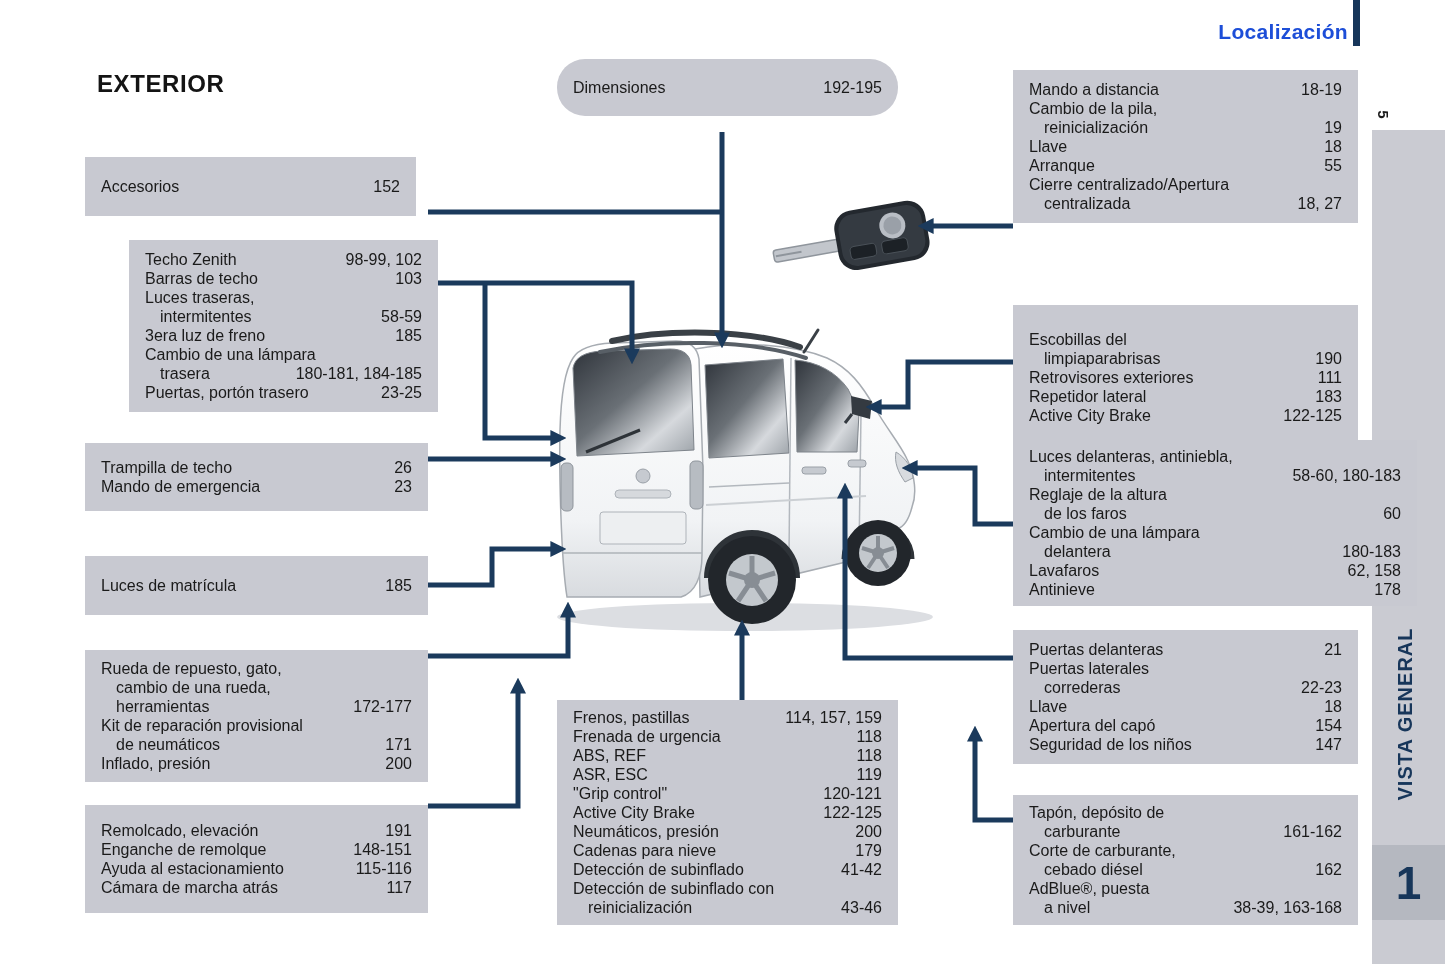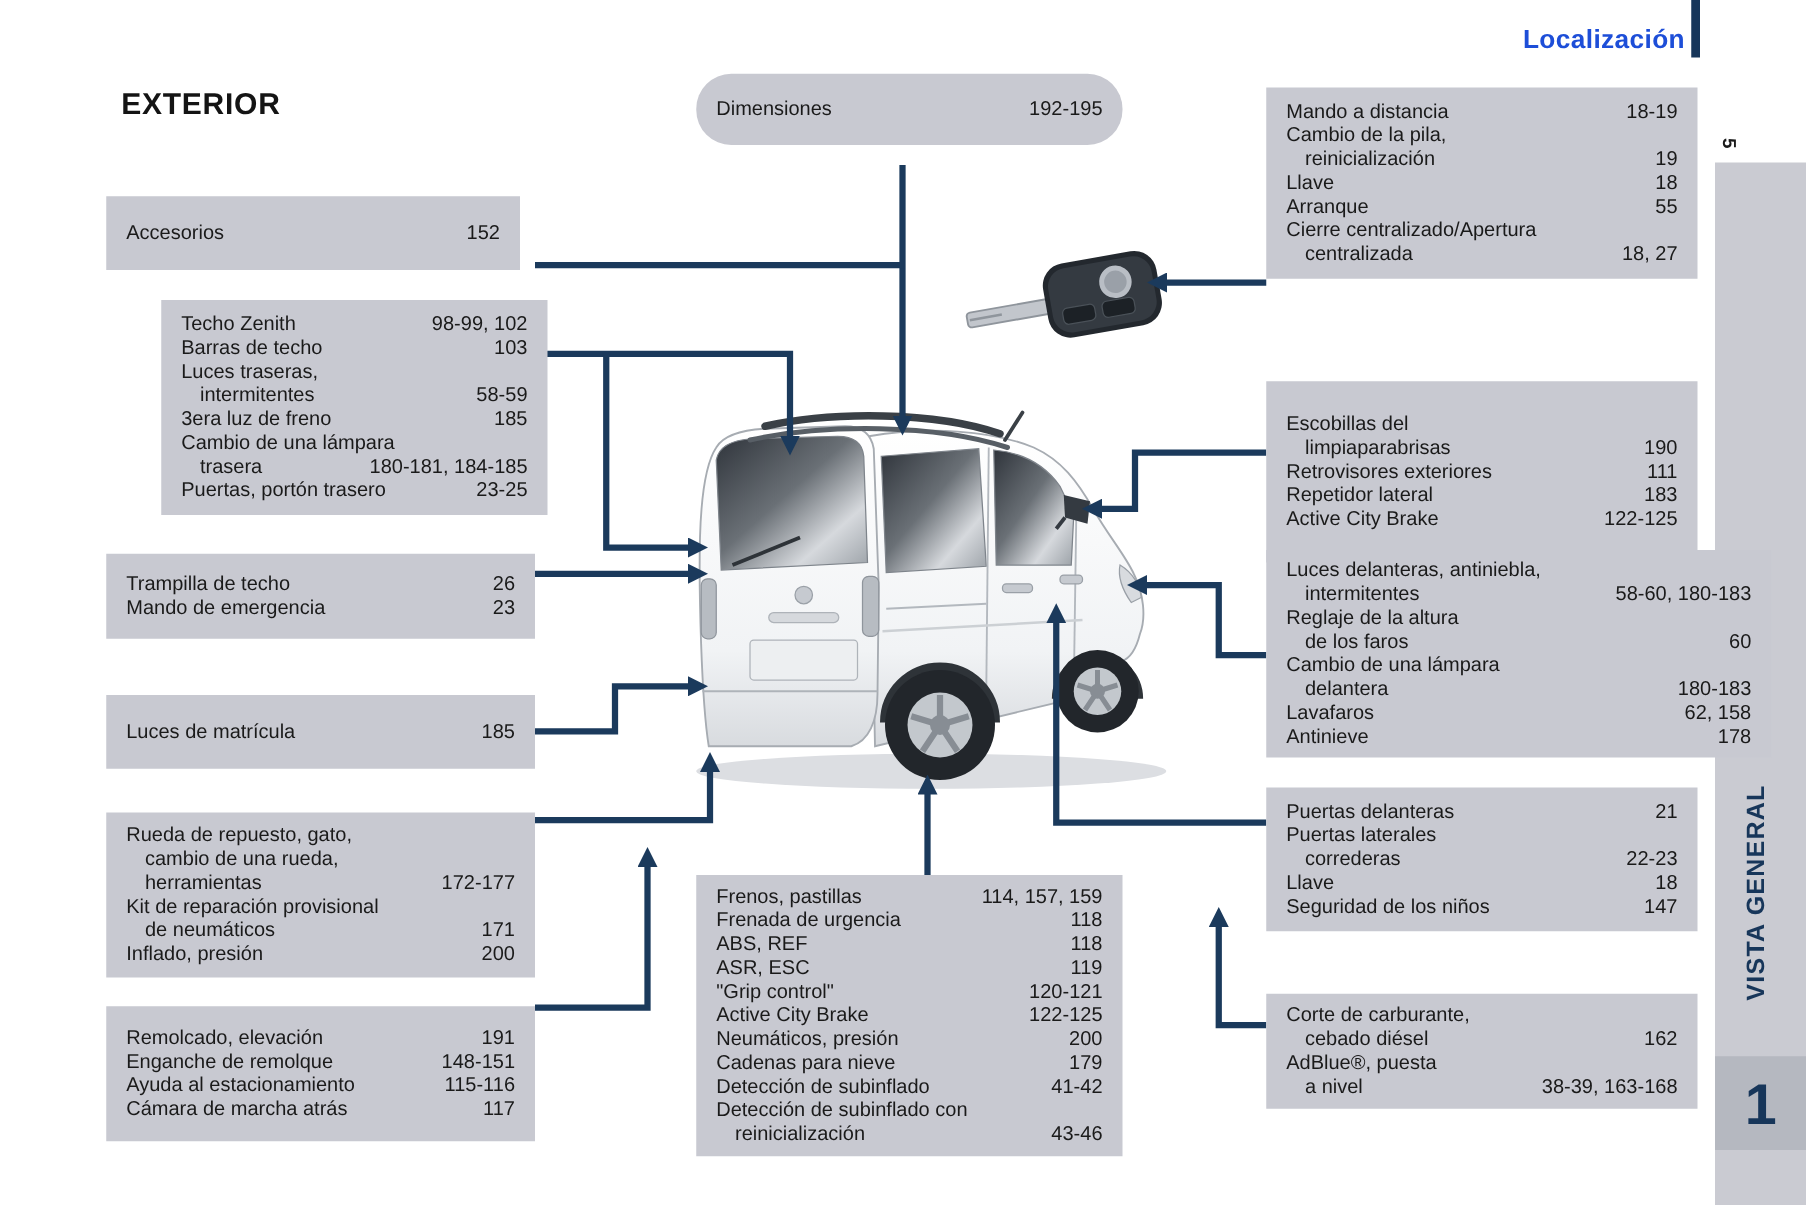--- a/index.html
+++ b/index.html
@@ -284,20 +284,24 @@
   <div class="row">
       <span class="lbl">Puertas laterales
 correderas</span>
       <span class="pg">22-23</span>
     </div>
   <div class="row">
       <span class="lbl">Llave</span>
       <span class="pg">18</span>
     </div>
   <div class="row">
+      <span class="lbl">Apertura del capó</span>
+      <span class="pg">154</span>
+    </div>
+  <div class="row">
       <span class="lbl">Seguridad de los niños</span>
       <span class="pg">147</span>
     </div>
 </section>
 
 <section class="box" style="left:85px;top:650px;width:343px;padding:9px 16px;">
   <div class="row">
       <span class="lbl">Rueda de repuesto, gato,
 cambio de una rueda,
 herramientas</span>
@@ -353,20 +357,25 @@
     </div>
   <div class="row">
       <span class="lbl">Detección de subinflado con
 reinicialización</span>
       <span class="pg">43-46</span>
     </div>
 </section>
 
 <section class="box" style="left:1013px;top:795px;width:345px;padding:8px 16px;">
   <div class="row">
+      <span class="lbl">Tapón, depósito de
+carburante</span>
+      <span class="pg">161-162</span>
+    </div>
+  <div class="row">
       <span class="lbl">Corte de carburante,
 cebado diésel</span>
       <span class="pg">162</span>
     </div>
   <div class="row">
       <span class="lbl">AdBlue®, puesta
 a nivel</span>
       <span class="pg">38-39, 163-168</span>
     </div>
 </section>

